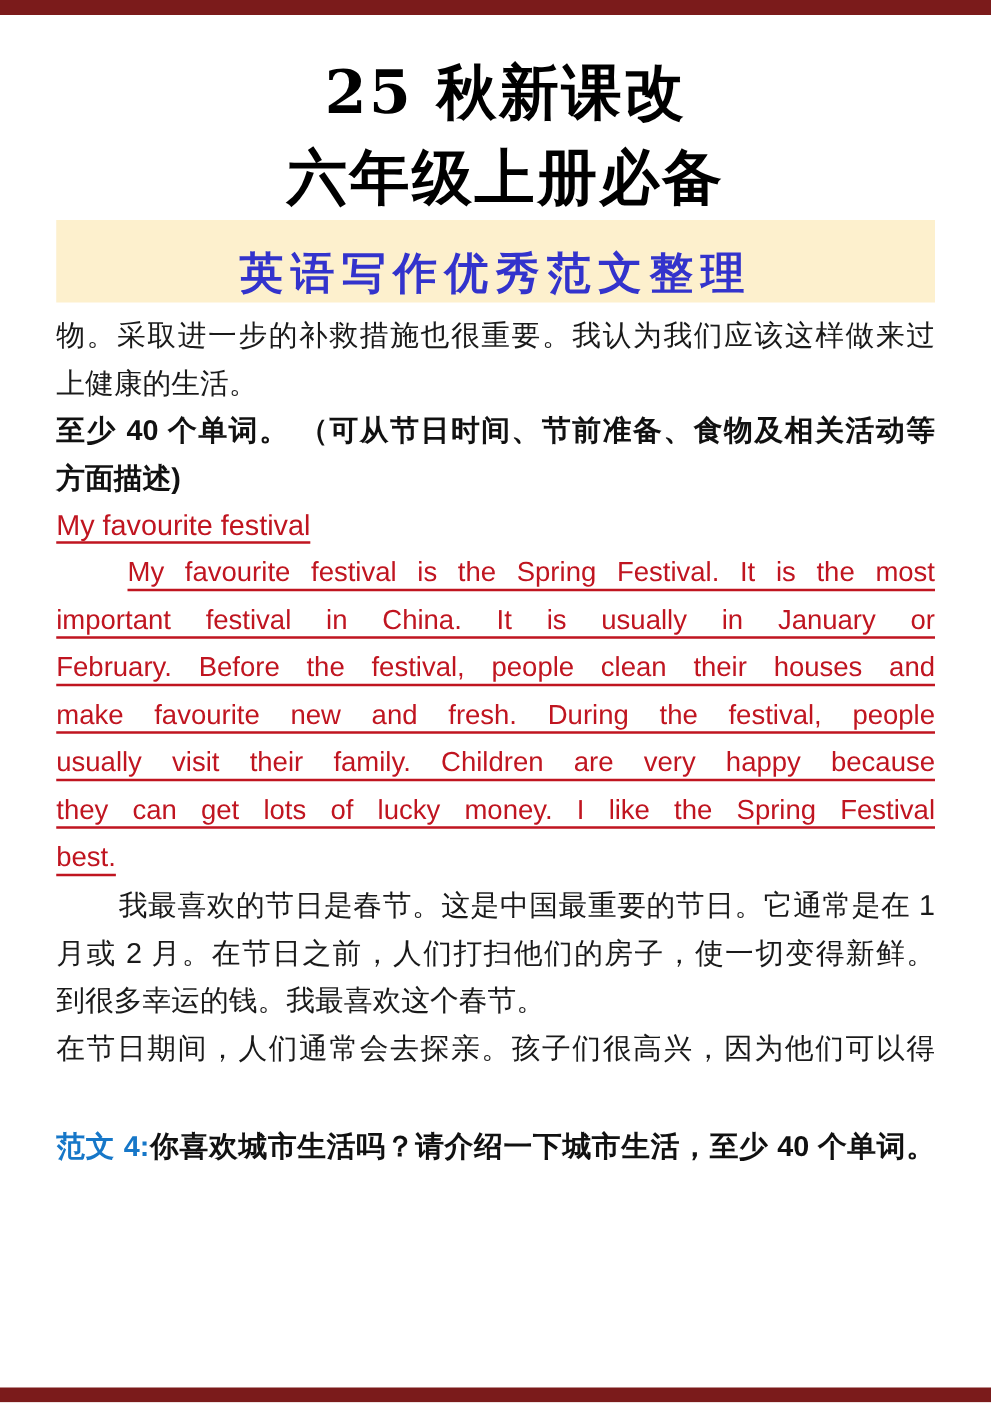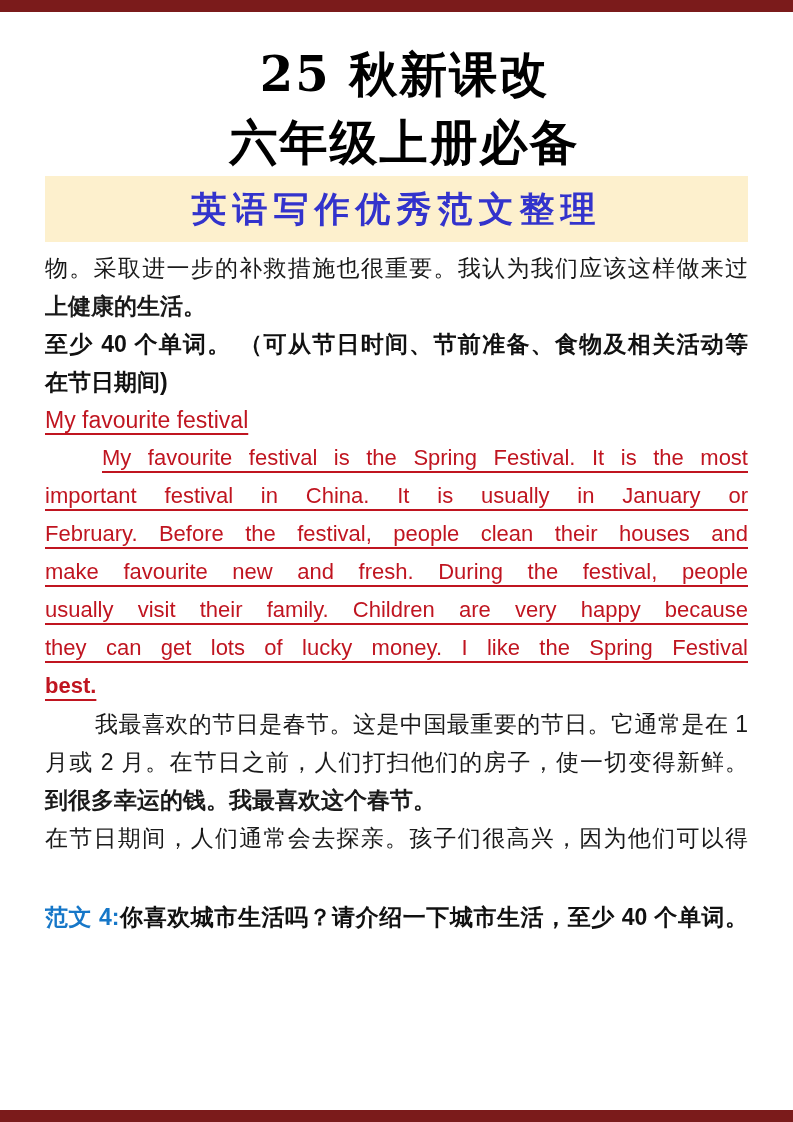--- a/index.html
+++ b/index.html
@@ -25,40 +25,40 @@
     font-weight:900;
     font-size:48px;
     line-height:68px;
     color:#000000;
     letter-spacing:2px;
   }
   .banner{
     margin:0 45px;
     height:66px;
     background:#fdf0cd;
-    display:flex;align-items:center;justify-content:center;
+    display:flex;align-items:flex-end;justify-content:center;
   }
   .banner-text{
     font-family:"DejaVu Serif","Liberation Serif",serif;
     font-weight:700;
     font-size:35px;
     color:#3333cc;
     letter-spacing:6px;
   }
 
   .content{
     margin:7px 45px 16px 45px;
     width:703px;
   }
   .line{
     line-height:38px;
     text-align:justify;
   }
   .jline{ text-align-last:justify; }
-  .line.last{ text-align:center; text-align-last:left;font-weight:bold; }
+  .line.last{ text-align:center; text-align-last:left; }
 
   .cn{ font-size:23px; color:#1a1a1a; }
   .cn-bold{ font-size:23px; font-weight:700; color:#111111; }
 
   .blue-label{ color:#1677c8; font-weight:700; }
 
   .essay-title{
     line-height:38px;
     text-align:left;
     font-size:23px;
@@ -97,21 +97,21 @@
 
   <div class="content">
 
     <div class="paragraph cn">
         <div class="line jline">物。采取进一步的补救措施也很重要。我认为我们应该这样做来过</div>
         <div class="line last">上健康的生活。</div>
       </div>
 
     <div class="paragraph cn-bold">
       <div class="line jline">至少 40 个单词。 （可从节日时间、节前准备、食物及相关活动等</div>
-      <div class="line last">在节日期间)</div>
+      <div class="line last">方面描述)</div>
     </div>
 
     <div class="essay-title">My favourite festival</div>
 
     <div class="paragraph essay">
         <div class="line jline indent">My favourite festival is the Spring Festival. It is the most</div>
         <div class="line jline">important festival in China. It is usually in January or</div>
         <div class="line jline">February. Before the festival, people clean their houses and</div>
         <div class="line jline">make favourite new and fresh. During the festival, people</div>
         <div class="line jline">usually visit their family. Children are very happy because</div>

